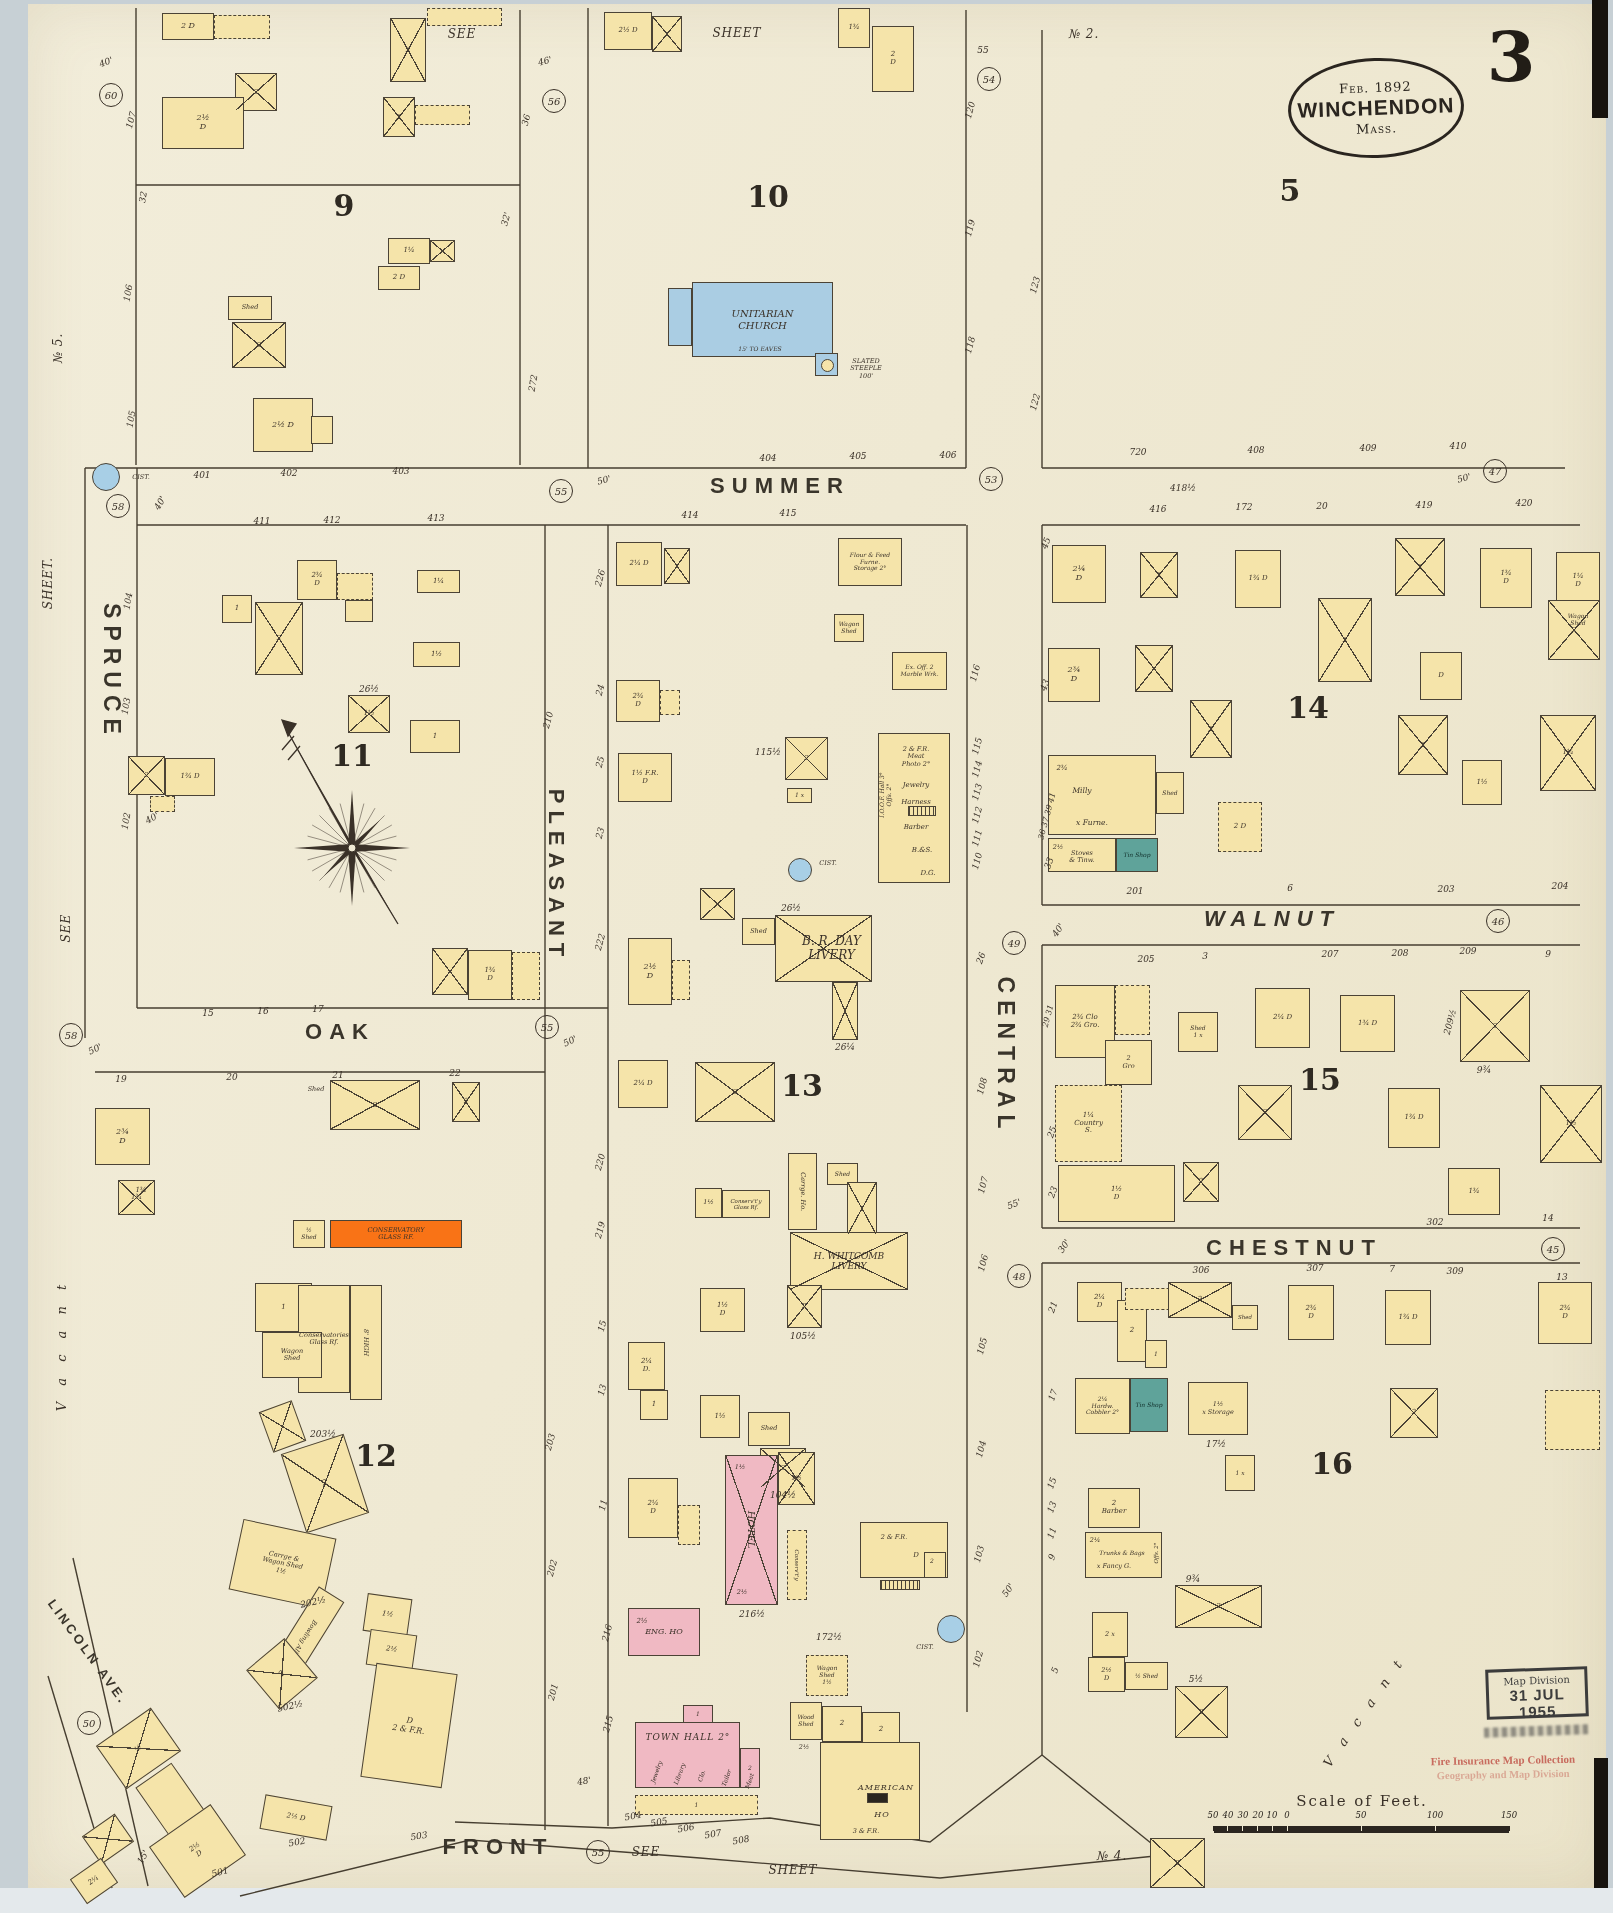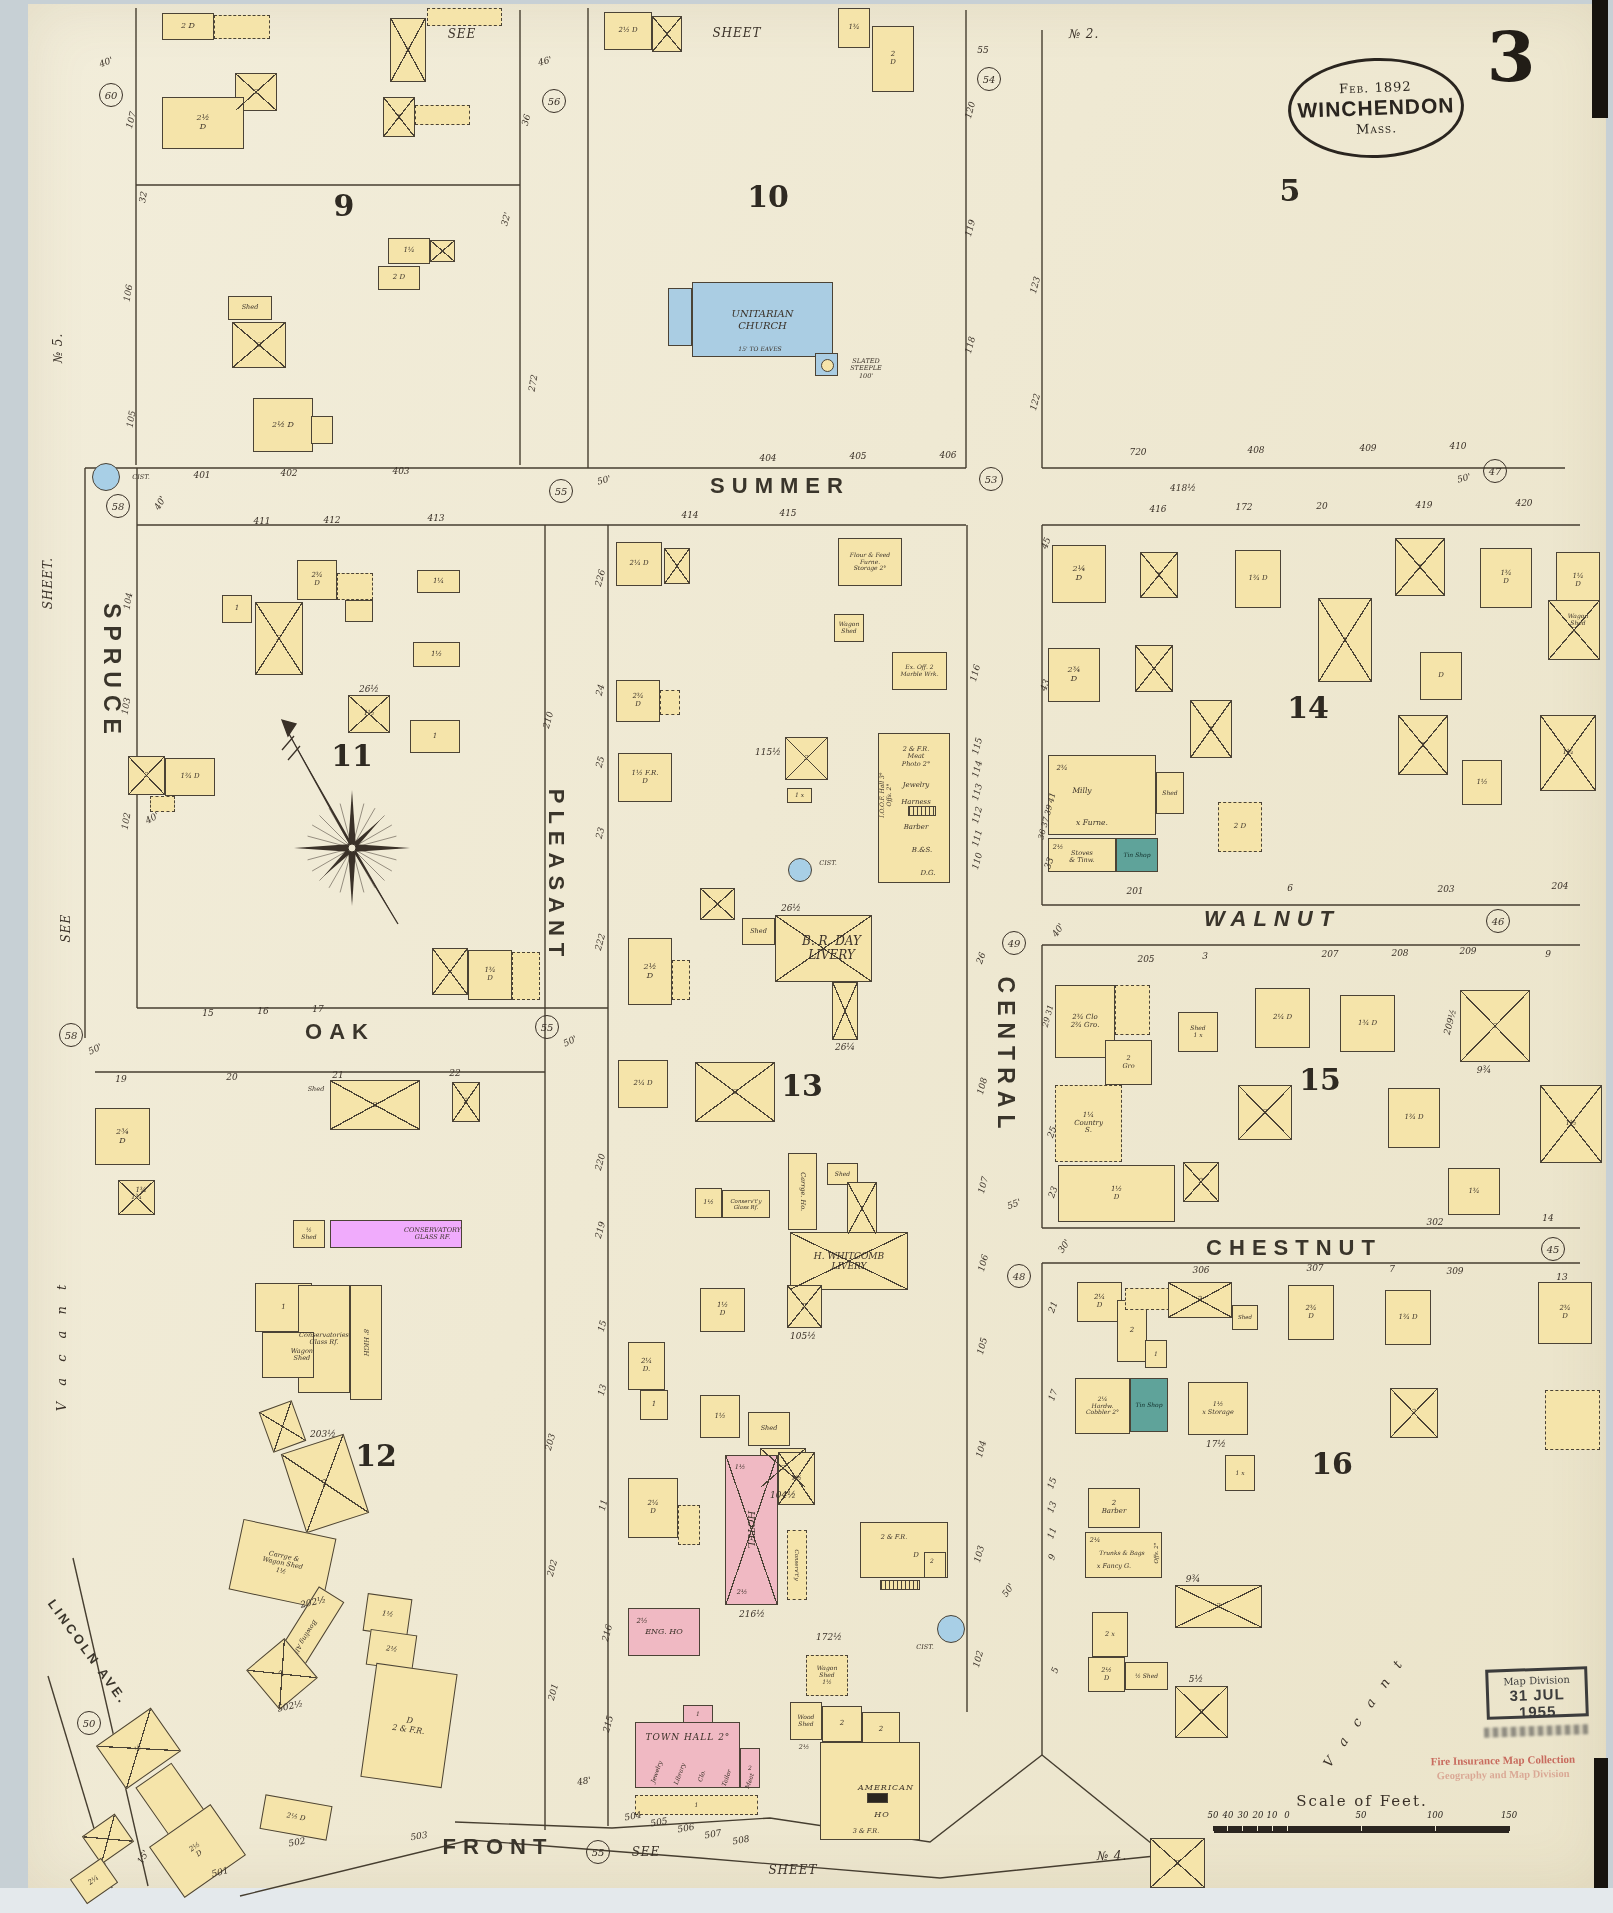--- a/index.html
+++ b/index.html
@@ -249,35 +249,35 @@
       <span style="font-size: 8px;">2¾
 D</span>
     </div>
     <div class="b xm" style="left: 118px; top: 1180px; width: 37px; height: 35px; background: rgb(245, 228, 170);">
       <span style="font-size: 7px;">1¾</span>
     </div>
     <div class="b" style="left: 293px; top: 1220px; width: 32px; height: 28px; background: rgb(245, 228, 170);">
       <span style="font-size: 6px;">½
 Shed</span>
     </div>
-    <div class="b" style="left: 330px; top: 1220px; width: 132px; height: 28px; background: #f0abfc; justify-content: flex-end;">
+    <div class="b" style="left: 330px; top: 1220px; width: 132px; height: 28px; background: #f97316;">
       <span style="font-size: 6.5px;">CONSERVATORY
 GLASS RF.</span>
     </div>
     <div class="b" style="left: 255px; top: 1283px; width: 57px; height: 49px; background: rgb(245, 228, 170);">
       <span style="font-size: 7px;">1</span>
     </div>
     <div class="b" style="left: 298px; top: 1285px; width: 52px; height: 108px; background: rgb(245, 228, 170);">
       <span style="font-size: 6.5px;">Conservatories
 Glass Rf.</span>
     </div>
     <div class="b" style="left: 350px; top: 1285px; width: 32px; height: 115px; background: rgb(245, 228, 170);">
       <span style="font-size: 6.5px; transform: rotate(90deg);">8' HIGH</span>
     </div>
-    <div class="b" style="left: 262px; top: 1332px; width: 52px; height: 46px; background: rgb(245, 228, 170); justify-content: flex-end;">
+    <div class="b" style="left: 262px; top: 1332px; width: 60px; height: 46px; background: rgb(245, 228, 170);">
       <span style="font-size: 6.5px;">Wagon
 Shed</span>
     </div>
     <div class="b xm" style="left: 265px; top: 1405px; width: 35px; height: 43px; background: rgb(245, 228, 170); transform: rotate(-20deg);"></div>
     <div class="b xm" style="left: 292px; top: 1442px; width: 66px; height: 83px; background: rgb(245, 228, 170); transform: rotate(-18deg);">
       <span style="font-size: 8px;">2</span>
     </div>
     <div class="b" style="left: 235px; top: 1528px; width: 95px; height: 72px; background: rgb(245, 228, 170); transform: rotate(12deg);">
       <span style="font-size: 6.5px;">Carrge &amp;
 Wagon Shed

